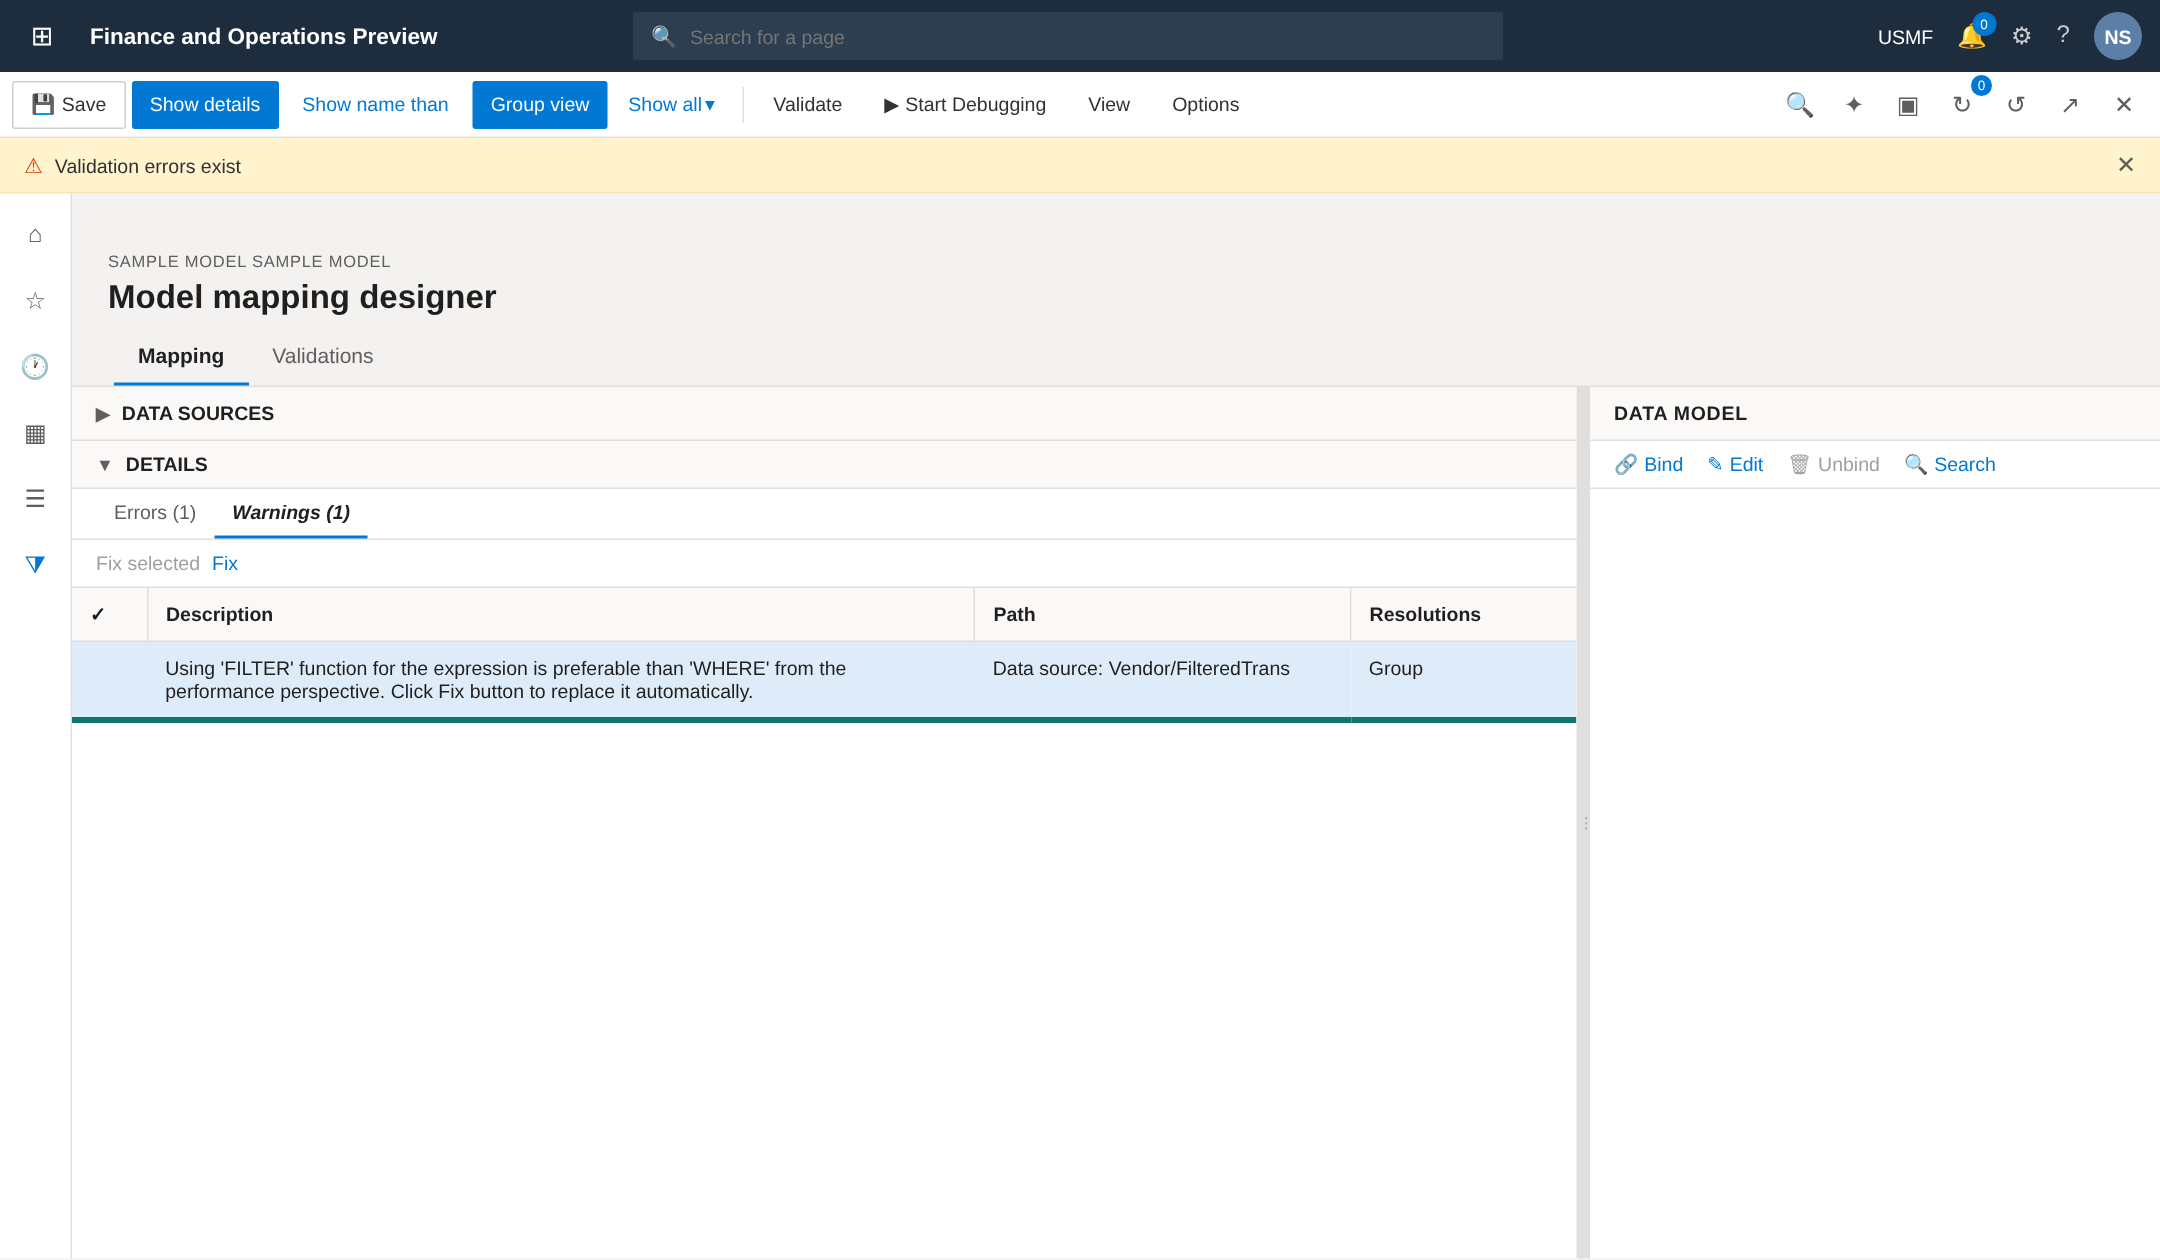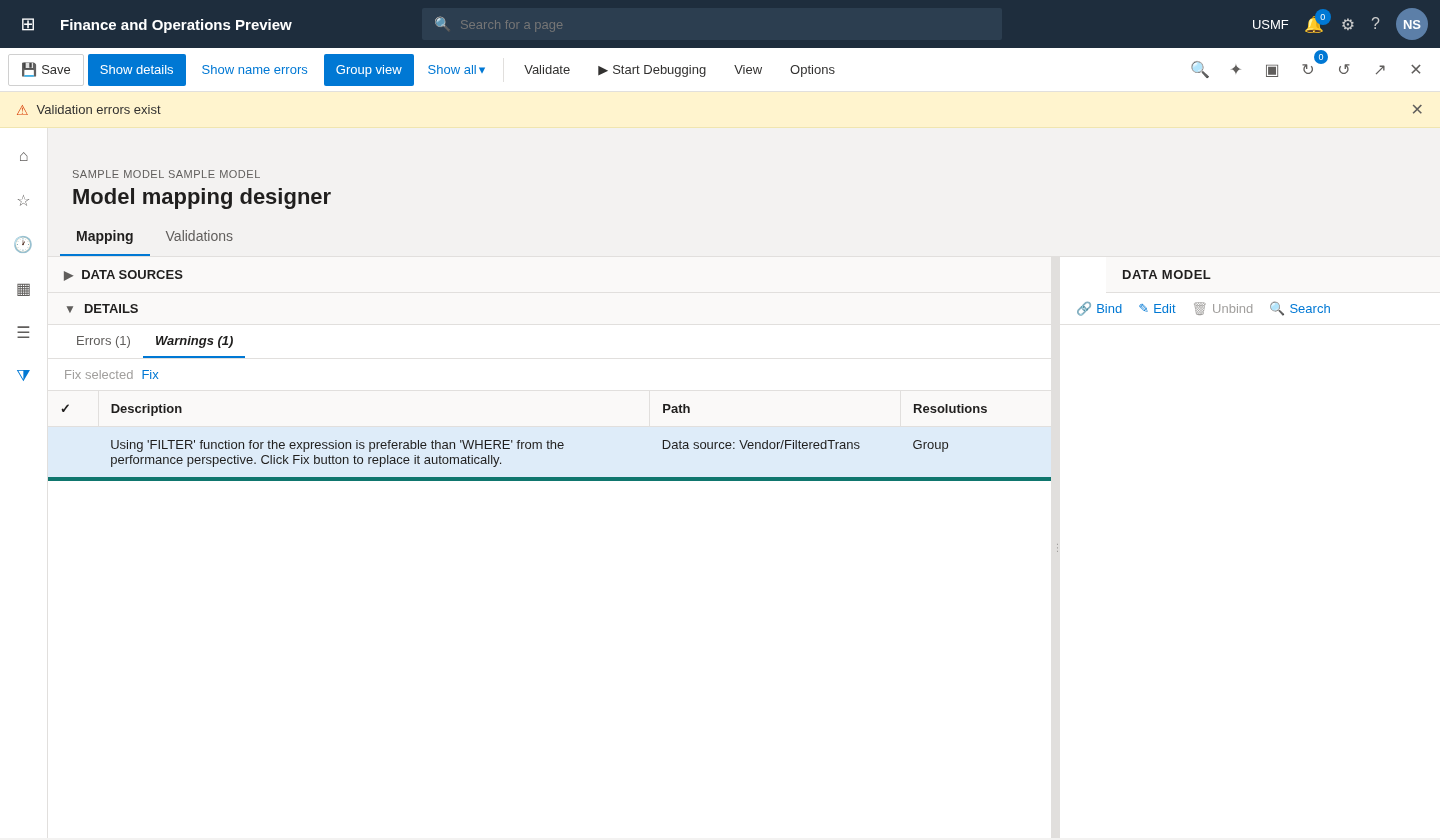--- a/index.html
+++ b/index.html
@@ -169,21 +169,21 @@
     }
     .page-title {
       font-size: 22px;
       font-weight: 600;
       color: #201f1e;
     }
 
     
     .content-tabs {
       display: flex;
-      padding: 0 12px;
+      padding: 0 28px;
       border-bottom: 1px solid #e1dfdd;
       background: #f3f2f1;
       gap: 0;
     }
     .content-tab {
       padding: 10px 16px;
       font-size: 14px;
       cursor: pointer;
       color: #605e5c;
       border-bottom: 2px solid transparent;
@@ -328,21 +328,20 @@
     }
     .right-panel-header {
       padding: 10px 16px;
       font-weight: 700;
       font-size: 13px;
       color: #201f1e;
       background: #faf9f8;
       border-bottom: 1px solid #e1dfdd;
       text-transform: uppercase;
       letter-spacing: 0.5px;
-      margin-left: 46px;
     }
     .right-panel-actions {
       display: flex;
       align-items: center;
       padding: 8px 16px;
       gap: 16px;
       border-bottom: 1px solid #e1dfdd;
       background: #fff;
     }
     .right-action-btn {
@@ -394,21 +393,21 @@
   <button class="toolbar-btn save-btn">
     <span>💾</span>
     <span>Save</span>
   </button>
 
   <button class="toolbar-btn active-blue">
     <span>Show details</span>
   </button>
 
   <button class="toolbar-btn text-blue">
-    <span>Show name errors</span>
+    <span>Show name than</span>
   </button>
 
   <button class="toolbar-btn active-blue">
     <span>Group view</span>
   </button>
 
   <button class="toolbar-dropdown">
     <span>Show all</span>
     <span>▾</span>
   </button>

